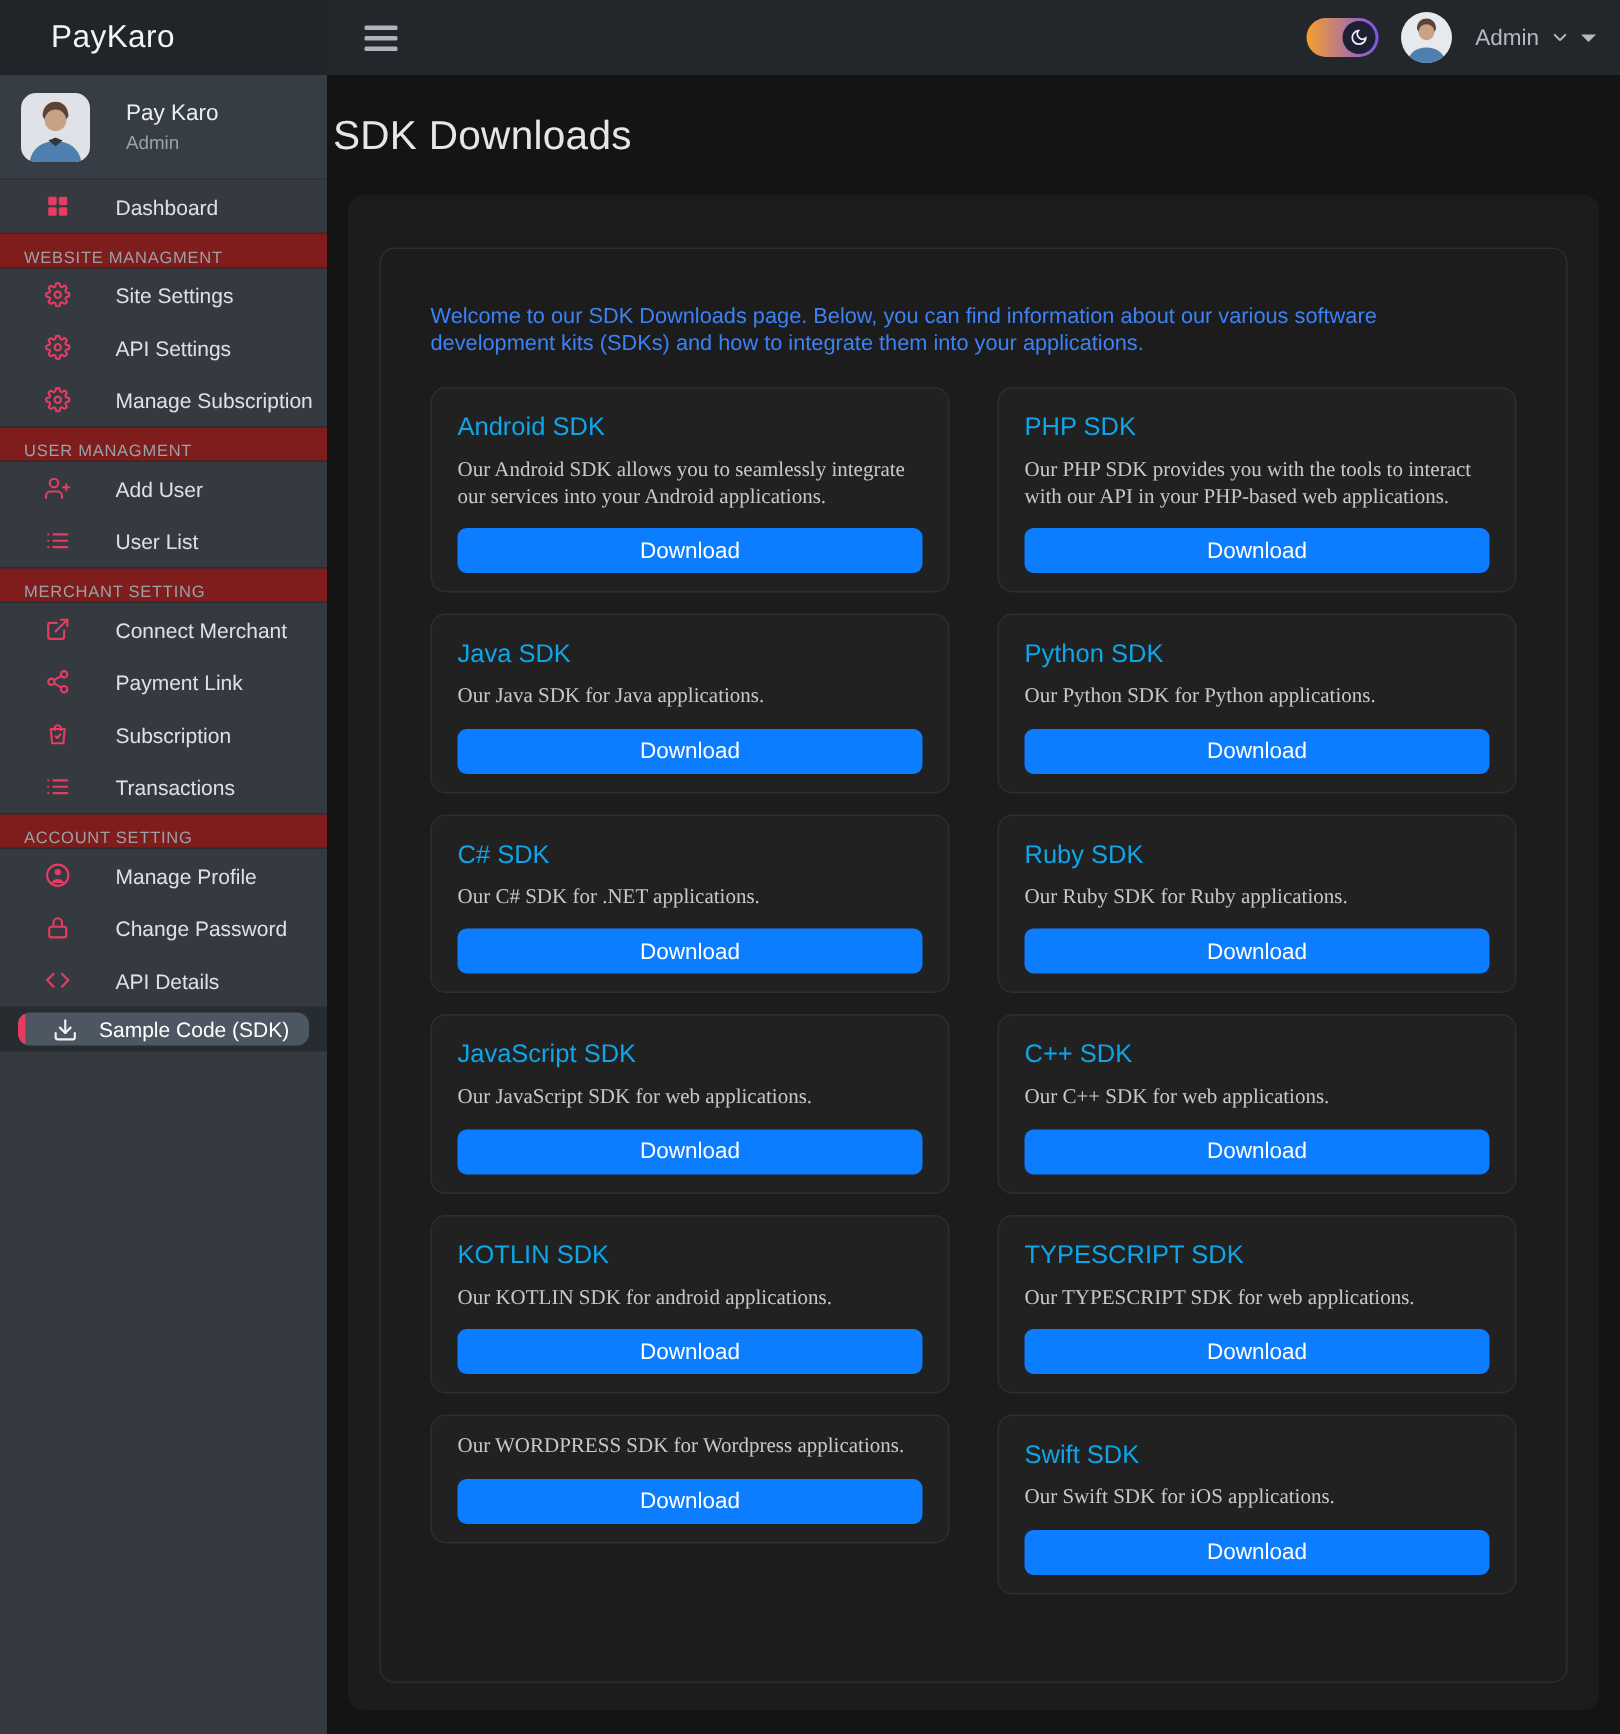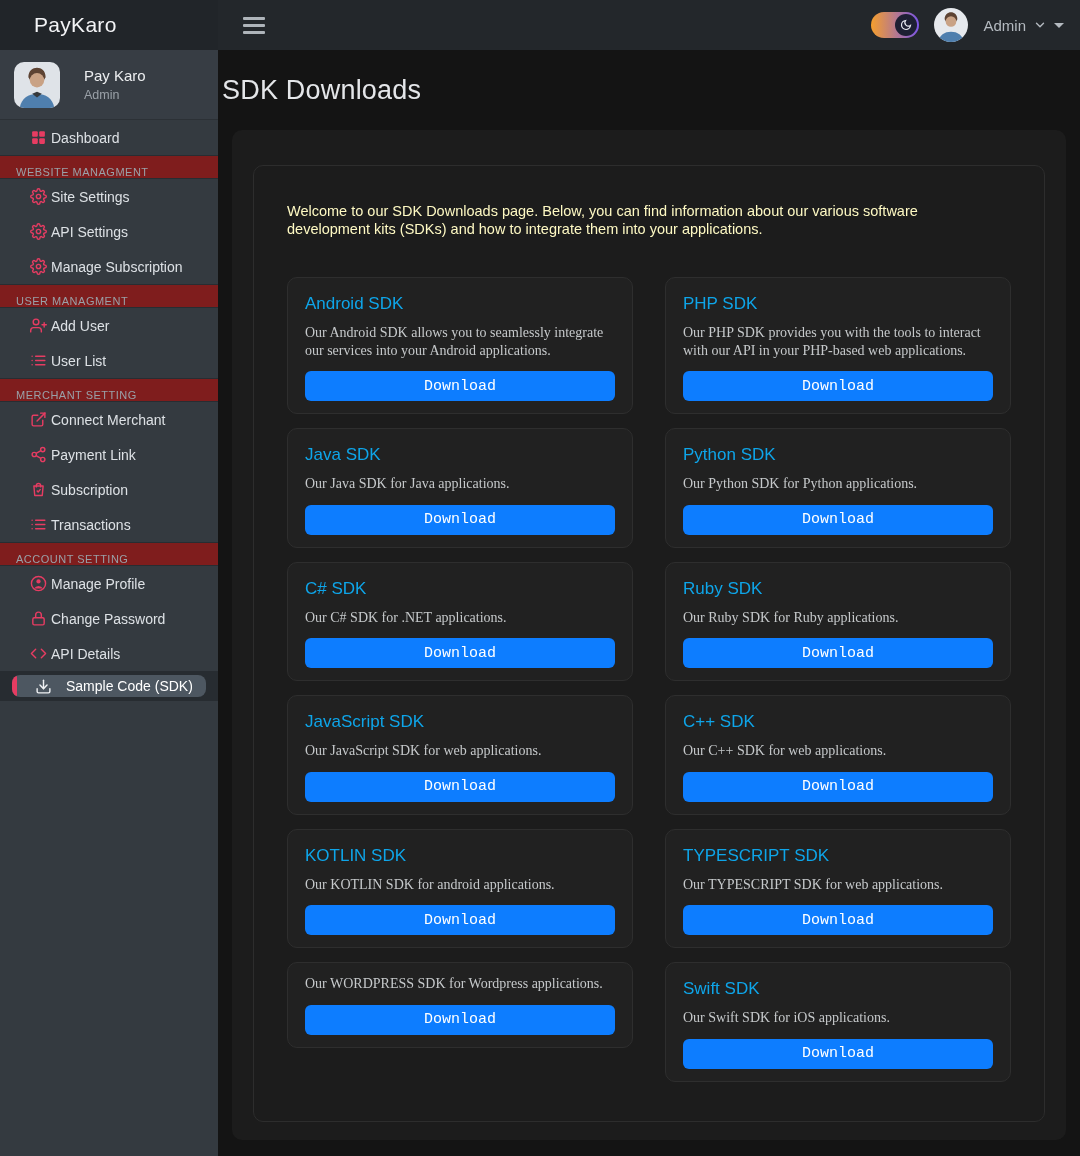--- a/index.html
+++ b/index.html
@@ -13,21 +13,21 @@
     color:#f3f4f6; font-size:21px; letter-spacing:.3px; }
   .profile { height:70px; background:#373d44; display:flex; align-items:center; padding:0 14px;
     border-bottom:1px solid #2c3136; }
   .profile .avatar { width:46px; height:46px; border-radius:10px; overflow:hidden; flex:0 0 46px; }
   .profile .avatar svg { display:block; width:100%; height:100%; }
   .profile .pinfo { margin-left:24px; }
   .profile .pname { color:#eceef0; font-size:15px; margin-bottom:4px;text-align:center; }
   .profile .prole { color:#9aa1a8; font-size:12.5px; }
 
   nav { flex:1; }
-  .nav-item { display:flex; align-items:center; height:35px; padding-left:29px; gap:4px;
+  .nav-item { display:flex; align-items:center; height:35px; padding-left:29px; gap:30px;
     color:#dde1e5; font-size:14px; cursor:pointer; text-decoration:none; }
   .nav-icon { width:18px; height:18px; display:flex; align-items:center; justify-content:center;
     color:var(--accent-pink,#e63c62); flex:0 0 18px; }
   .nav-icon svg { width:17px; height:17px; }
   .nav-section { height:24px; line-height:32px; background:#7f1d1d; color:#9aa1a8;
     font-size:11px; letter-spacing:.5px; padding-left:16px;
     border-top:1px solid #282d32; border-bottom:1px solid #282d32; }
   .nav-active-row { background:#272c31; padding:4px 12px; }
   .active-pill { position:relative; background:#4d5761; border-radius:8px; height:22px;
     display:flex; align-items:center; gap:14px; padding-left:22px; overflow:hidden;
@@ -53,29 +53,29 @@
   .admin-dd svg { width:14px; height:14px; }
   .caret { width:0; height:0; border-left:5px solid transparent; border-right:5px solid transparent;
     border-top:5px solid #b4bac0; }
 
   .page-title-bar { height:80px; display:flex; align-items:center; padding-left:4px; }
   .page-title { color:#e4e6e9; font-size:27px; font-weight:400; letter-spacing:.2px; }
 
   .panel { margin:0 14px; height:1010px; background:#1c1c1c; border-radius:10px; overflow:hidden; }
   .inner { margin:35px 21px 0; height:957px; border:1px solid #2d2d2d; border-radius:10px;
     padding:36px 33px 18px; overflow:hidden; }
-  .welcome { color:#fef9c3; font-size:14.5px; line-height:18px; max-width:690px; margin-bottom:39px; }
+  .welcome { color:#3b82f6; font-size:14.5px; line-height:18px; max-width:690px; margin-bottom:20px; }
 
   .grid { display:grid; grid-template-columns:1fr 1fr; column-gap:32px; row-gap:14px; align-items:start; }
   .card { background:#212121; border:1px solid #2e2e2e; border-radius:10px; padding:12px 17px; }
   .card-title { color:#0ea5e9; font-size:17px; line-height:20px; margin:4px 0 10px; font-weight:400; }
   .card-desc { color:#c6c9cb; font-size:14px; line-height:1.25; margin-bottom:12px;font-family:Liberation Serif, serif; }
   .download-btn { display:block; width:100%; height:30px; border:none; border-radius:6px;
     background:var(--primary-blue,#0d7dff); color:#ffffff; font-size:15px; cursor:pointer;
-    font-family:Liberation Mono, monospace; }
+    font-family:Liberation Sans, sans-serif; }
 </style>
 </head>
 <body>
 
 <div class="app">
 
   <aside class="sidebar">
     <div class="logo">PayKaro</div>
 
     <div class="profile">

